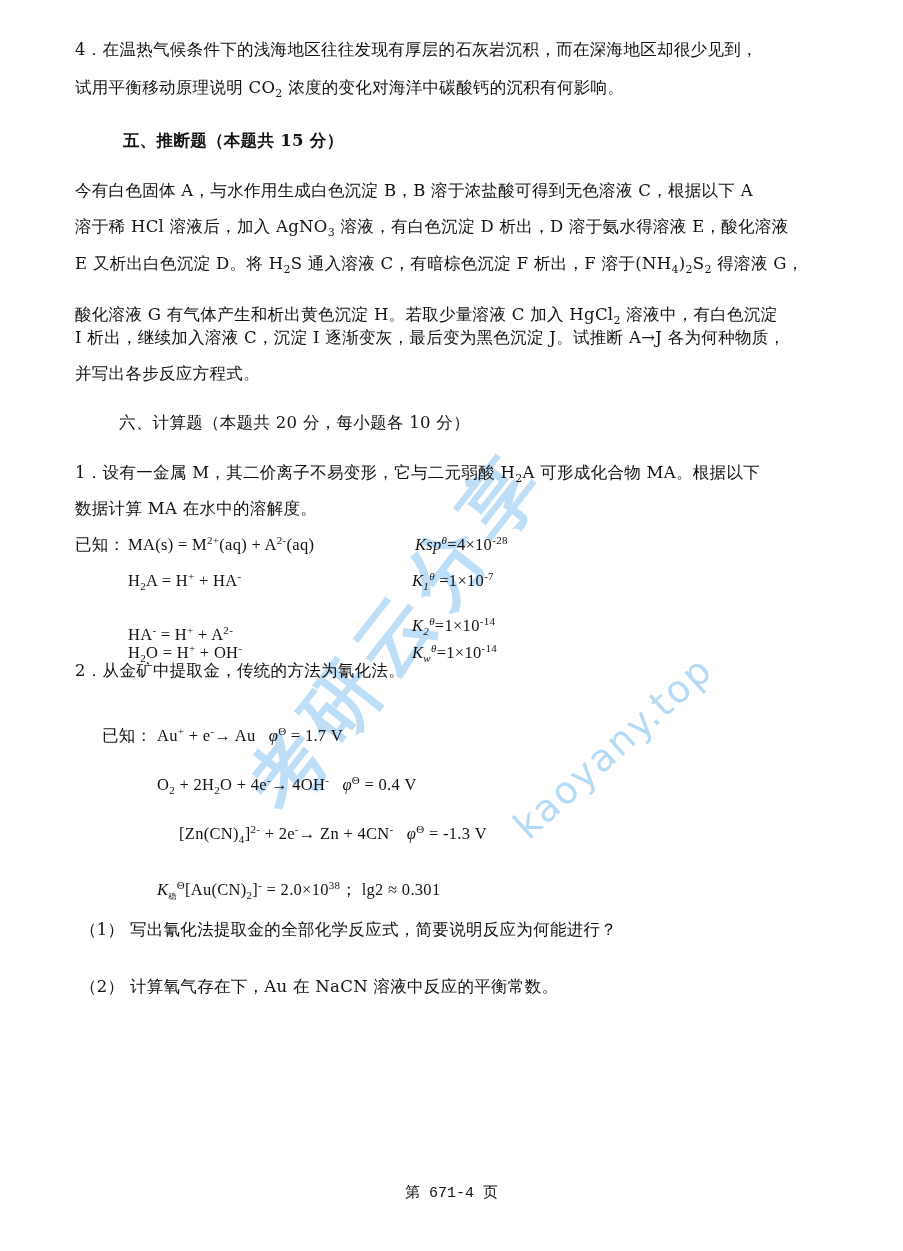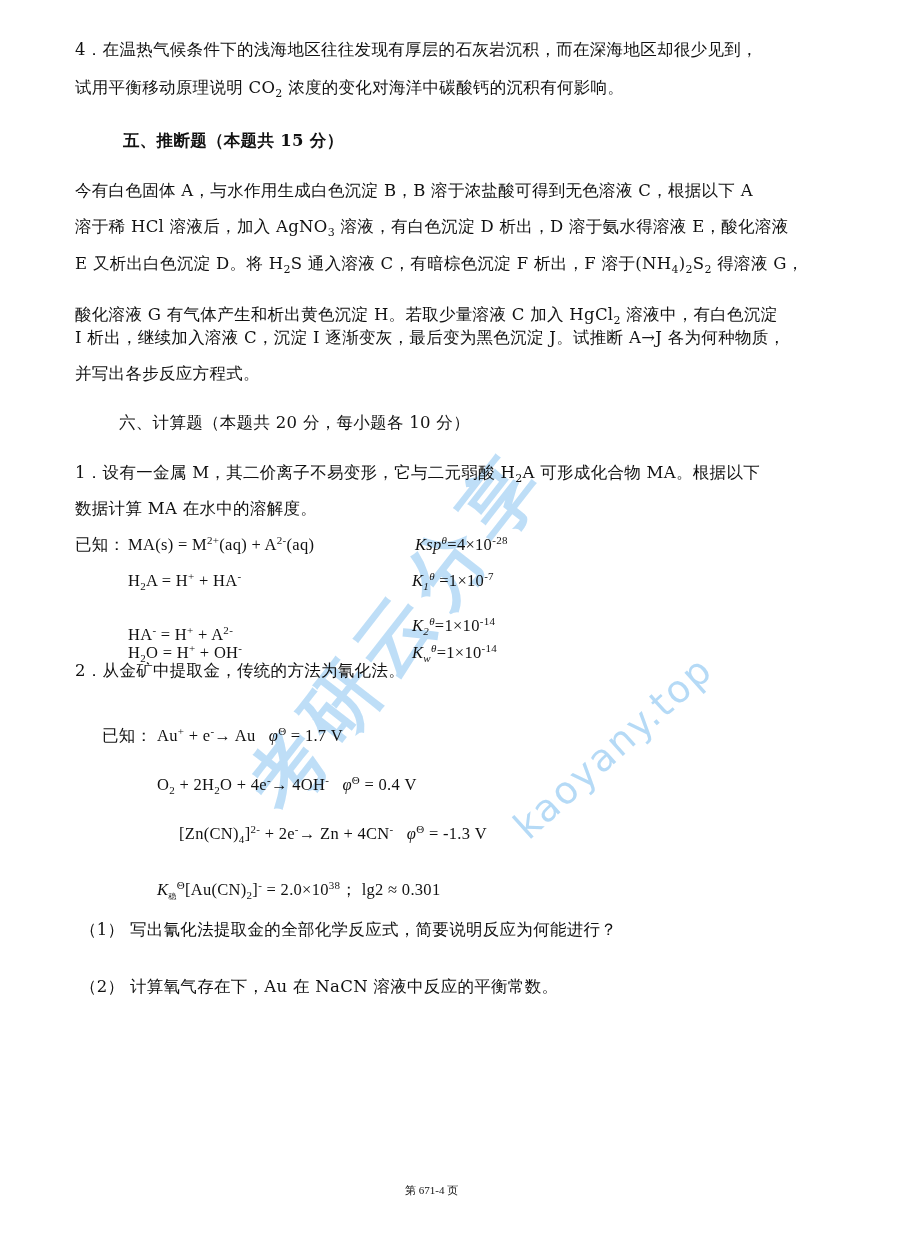--- a/index.html
+++ b/index.html
@@ -6,21 +6,21 @@
   body { width:903px; height:1251px; position:relative; overflow:hidden;
          font-family:"DejaVu Serif","Liberation Serif",serif; color:#111; }
   .line { position:absolute; font-size:16.5px; white-space:nowrap; line-height:20px; letter-spacing:0.3px; }
   .bold { font-weight:bold; }
   .tnr { font-family:"Liberation Serif",serif; }
   sub, sup { font-size:11px; line-height:0; }
   .it { font-style:italic; }
   .wm { position:absolute; color:#a9d4f5; font-family:"DejaVu Sans",sans-serif; pointer-events:none; }
   .wm-cn { font-size:76px; font-weight:bold; transform:rotate(-52deg); transform-origin:left top; letter-spacing:10px; opacity:0.75; }
   .wm-en { font-size:38px; transform:rotate(-42deg); transform-origin:left top; letter-spacing:2px; opacity:0.85; }
-  .footer { position:absolute; font-size:11px; font-family:Liberation Serif, serif; }
+  .footer { position:absolute; font-size:15px; font-family:Liberation Mono, monospace; }
 </style>
 </head>
 <body>
 
 <div class="wm wm-cn" style="left:225px; top:770px;">考研云分享</div>
 <div class="wm wm-en" style="left:505px; top:815px;">kaoyany.top</div>
 
 <div class="line" style="left:75px; top:40px;"><span>4．在温热气候条件下的浅海地区往往发现有厚层的石灰岩沉积，而在深海地区却很少见到，</span></div>
 <div class="line" style="left:75px; top:78px;"><span>试用平衡移动原理说明 CO</span><sub>2</sub><span> 浓度的变化对海洋中碳酸钙的沉积有何影响。</span></div>
 

